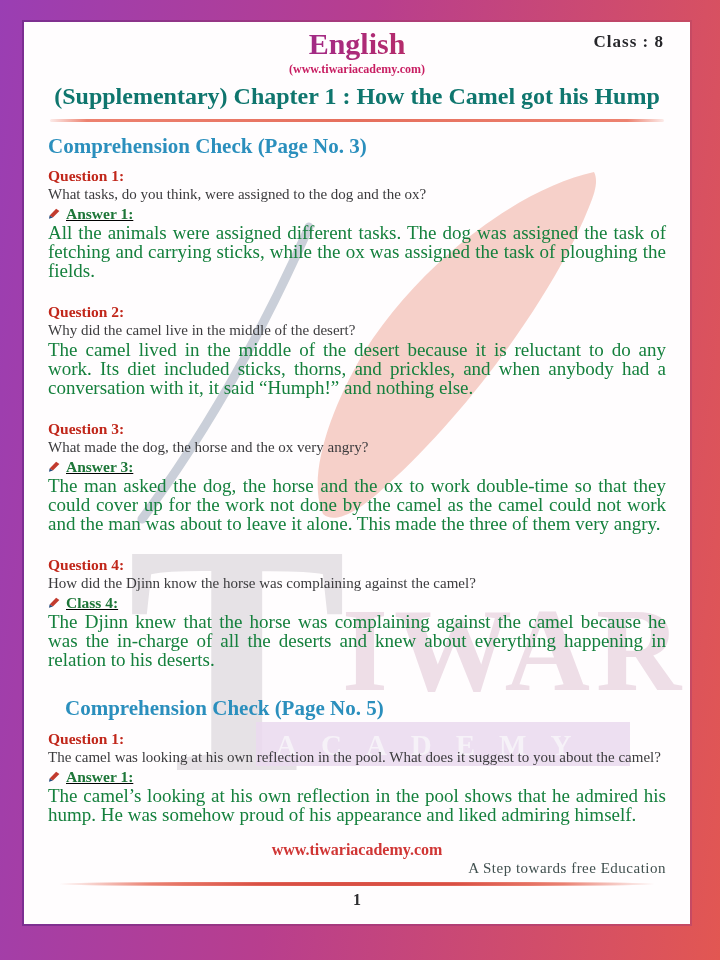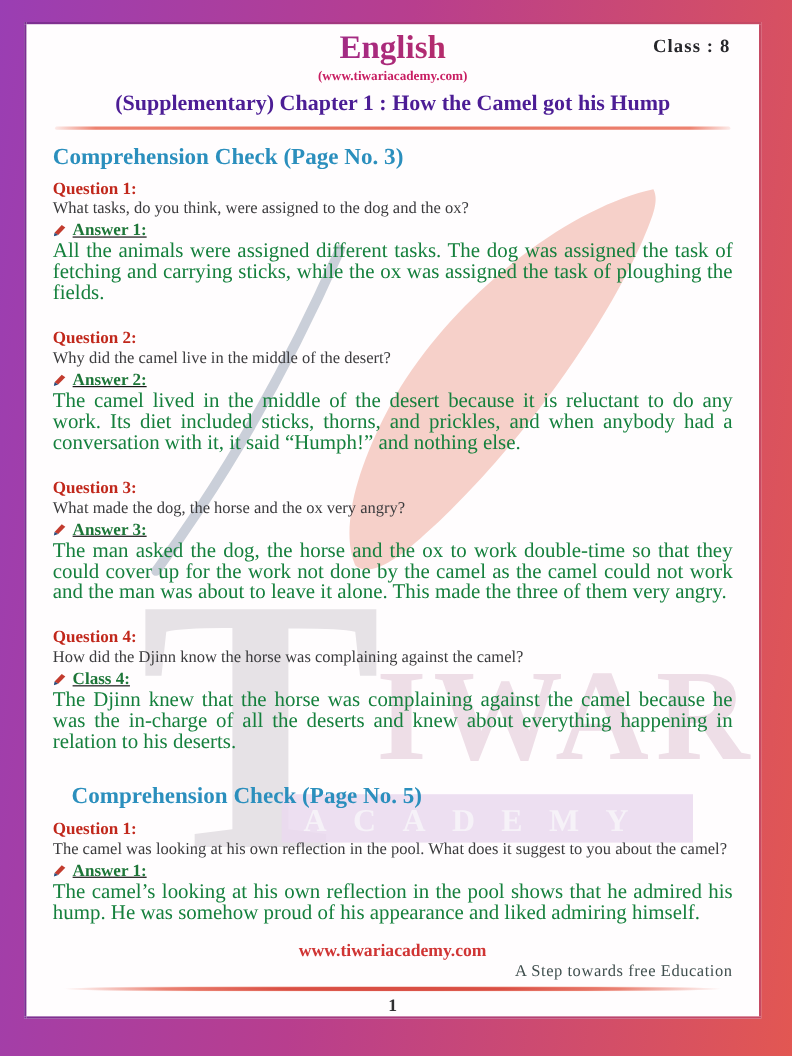--- a/index.html
+++ b/index.html
@@ -9,21 +9,21 @@
         border:2px solid;border-image:linear-gradient(90deg,#7c2f92,#a93a7c,#c64a63) 1;overflow:hidden;}
   .wm{position:absolute;inset:0;z-index:0;pointer-events:none;}
   .inner{position:relative;z-index:1;padding:6px 24px 0 24px;}
 
   
   .class-badge{position:absolute;top:10px;right:26px;font-size:17px;font-weight:bold;color:#26262a;letter-spacing:1px;}
   .title{margin:0;text-align:center;font-size:30px;font-weight:bold;line-height:1.08;
          background:linear-gradient(90deg,#6f3da5 10%,#a62a82 45%,#d42f3a 85%);
          -webkit-background-clip:text;background-clip:text;color:transparent;}
   .site-link{text-align:center;font-size:12px;font-weight:bold;color:#c81e62;margin-top:2px;}
-  .chapter{text-align:center;font-size:20px;font-weight:bold;color:#4c1d95;margin-top:6px;}
+  .chapter{text-align:center;font-size:24px;font-weight:bold;color:#0f766e;margin-top:6px;}
   .hdr-divider{height:3px;margin:9px 2px 0 2px;border-radius:2px;
        background:linear-gradient(90deg,rgba(237,130,112,0.15),#ed8270 6%,#e66f5d 50%,#ed8270 94%,rgba(237,130,112,0.15));}
 
   
   .section-heading{font-size:21px;font-weight:bold;color:#2b8fbd;margin:13px 0 4px 0;line-height:1.1;}
   .section-heading.second{margin-top:28px;margin-left:17px;}
   .qa{margin-top:22px;}
   .qa.first{margin-top:8px;}
   .q-label{font-size:15.5px;font-weight:bold;color:#c1271b;line-height:19px;}
   .q-text{font-size:15px;color:#3b3b3d;line-height:19px;}
@@ -75,27 +75,20 @@
               <path d="M2 10.5 L6 13 L1.2 14.6 Z" fill="#234a7c"></path>
             </svg>
           <span class="a-label">Answer 1:</span>
         </div>
         <div class="a-text">All the animals were assigned different tasks. The dog was assigned the task of fetching and carrying sticks, while the ox was assigned the task of ploughing the fields.</div>
       </div>
 
       <div class="qa">
         <div class="q-label">Question 2:</div>
         <div class="q-text">Why did the camel live in the middle of the desert?</div>
-        <div class="a-row">
-          <svg class="pen" viewBox="0 0 16 16">
-              <path d="M2 10.5 L10 2 L14 4.8 L6 13 Z" fill="#c23b2e"></path>
-              <path d="M2 10.5 L6 13 L1.2 14.6 Z" fill="#234a7c"></path>
-            </svg>
-          <span class="a-label">Answer 2:</span>
-        </div>
         <div class="a-text">The camel lived in the middle of the desert because it is reluctant to do any work. Its diet included sticks, thorns, and prickles, and when anybody had a conversation with it, it said “Humph!” and nothing else.</div>
       </div>
 
       <div class="qa">
         <div class="q-label">Question 3:</div>
         <div class="q-text">What made the dog, the horse and the ox very angry?</div>
         <div class="a-row">
           <svg class="pen" viewBox="0 0 16 16">
               <path d="M2 10.5 L10 2 L14 4.8 L6 13 Z" fill="#c23b2e"></path>
               <path d="M2 10.5 L6 13 L1.2 14.6 Z" fill="#234a7c"></path>

